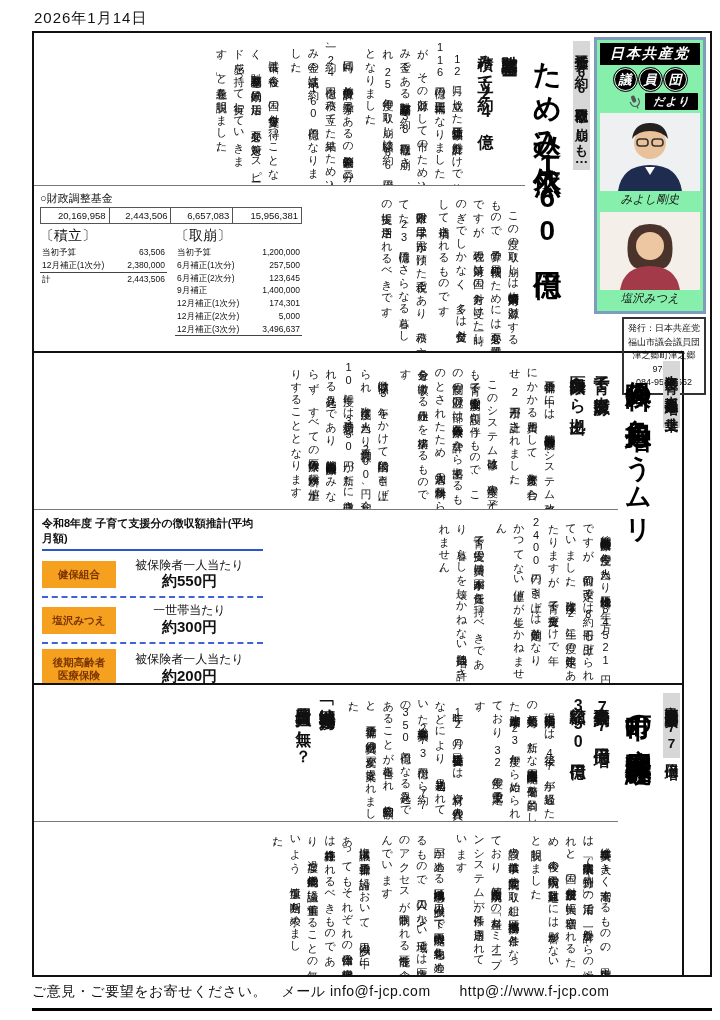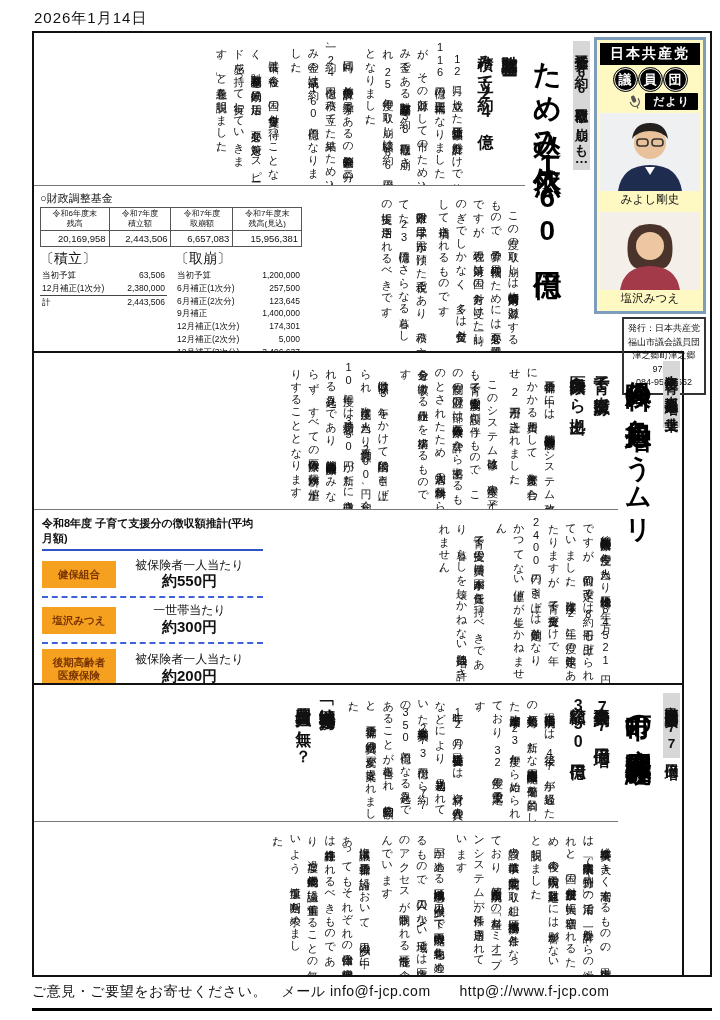--- a/index.html
+++ b/index.html
@@ -37,21 +37,21 @@
   .lower-wrap { border-top: 2px solid #111; margin-right: 26px; border-right: 2px solid #111; }
   .sec2 { height: 330px; display: flex; }
   .sec3 { height: 292px; display: flex; border-top: 2px solid #111; }
   .sec2 .art-body, .sec3 .art-body { flex: 1 1 auto; display: flex; flex-direction: column; min-width: 0; }
   .sec2 .row-upper { height: 156px; }
   .sec3 .row-upper { height: 136px; }
   .sec3 .row-lower { padding: 6px 4px; display: block; }
 
   
   .sidebar { flex: 0 0 118px; padding: 4px 4px 2px 2px; }
-  .logo-box { border: 3px solid #7d9cbe; background: #fef9c3; padding: 3px; }
+  .logo-box { border: 3px solid #7d9cbe; background: #86efac; padding: 3px; font-style: italic; }
   .party-bar { background: #000; color: #fff; font-weight: 700; font-size: 14px;
                text-align: center; letter-spacing: 2px; padding: 2px 0; }
   .giindan-row { display: flex; align-items: center; justify-content: center; gap: 2px; margin-top: 3px; }
   .g-circle { width: 23px; height: 23px; border-radius: 50%; background: #000; color: #fff;
               font-size: 13px; font-weight: 700; display: flex; align-items: center; justify-content: center;
               border: 1.5px solid #fff; outline: 1.5px solid #000; }
   .dayori-row { display: flex; align-items: center; justify-content: flex-end; gap: 2px; margin: 2px 2px 2px 0; }
   .mic { transform: rotate(-25deg); }
   .dayori-pill { background: #000; color: #fff; font-size: 11px; font-weight: 700;
                  border-radius: 1px; padding: 1px 8px; letter-spacing: 1px; }
@@ -109,30 +109,20 @@
 積み立て約24億</h3>
           <p class="vp">　12月に成立した補正予算額は一般会計だけで約116億円の大型補正になりましたが、その財源として市のため込み金である財政調整基金が約38億円取り崩され、25年度の取り崩し総額は約66億円となりました。</p>
           <p class="vp">　同時に、前年度会計の黒字分であるの決算剰余金の二分の一、約24億円を積み立てた結果、ため込み金の残高は約160億円となりました。</p>
           <p class="vp">　市長は「今後も、国の交付金等を待つことなく、財政調整基金を効果的に活用し、必要な対策をスピード感を持って実行していきます。」と意義を説明しました。</p>
         </div>
         <div class="row-lower">
           <div class="fund-area">
             <div class="fund-title">○財政調整基金</div>
             <table class="fund">
               <tbody>
-                  <tr>
-                <th>令和6年度末
-残高</th>
-                <th>令和7年度
-積立額</th>
-                <th>令和7年度
-取崩額</th>
-                <th>令和7年度末
-残高(見込)</th>
-              </tr>
               <tr>
                 <td>20,169,958</td>
                 <td>2,443,506</td>
                 <td>6,657,083</td>
                 <td>15,956,381</td>
               </tr>
             </tbody>
               </table>
             <div class="sublists">
               <div class="sublist">

